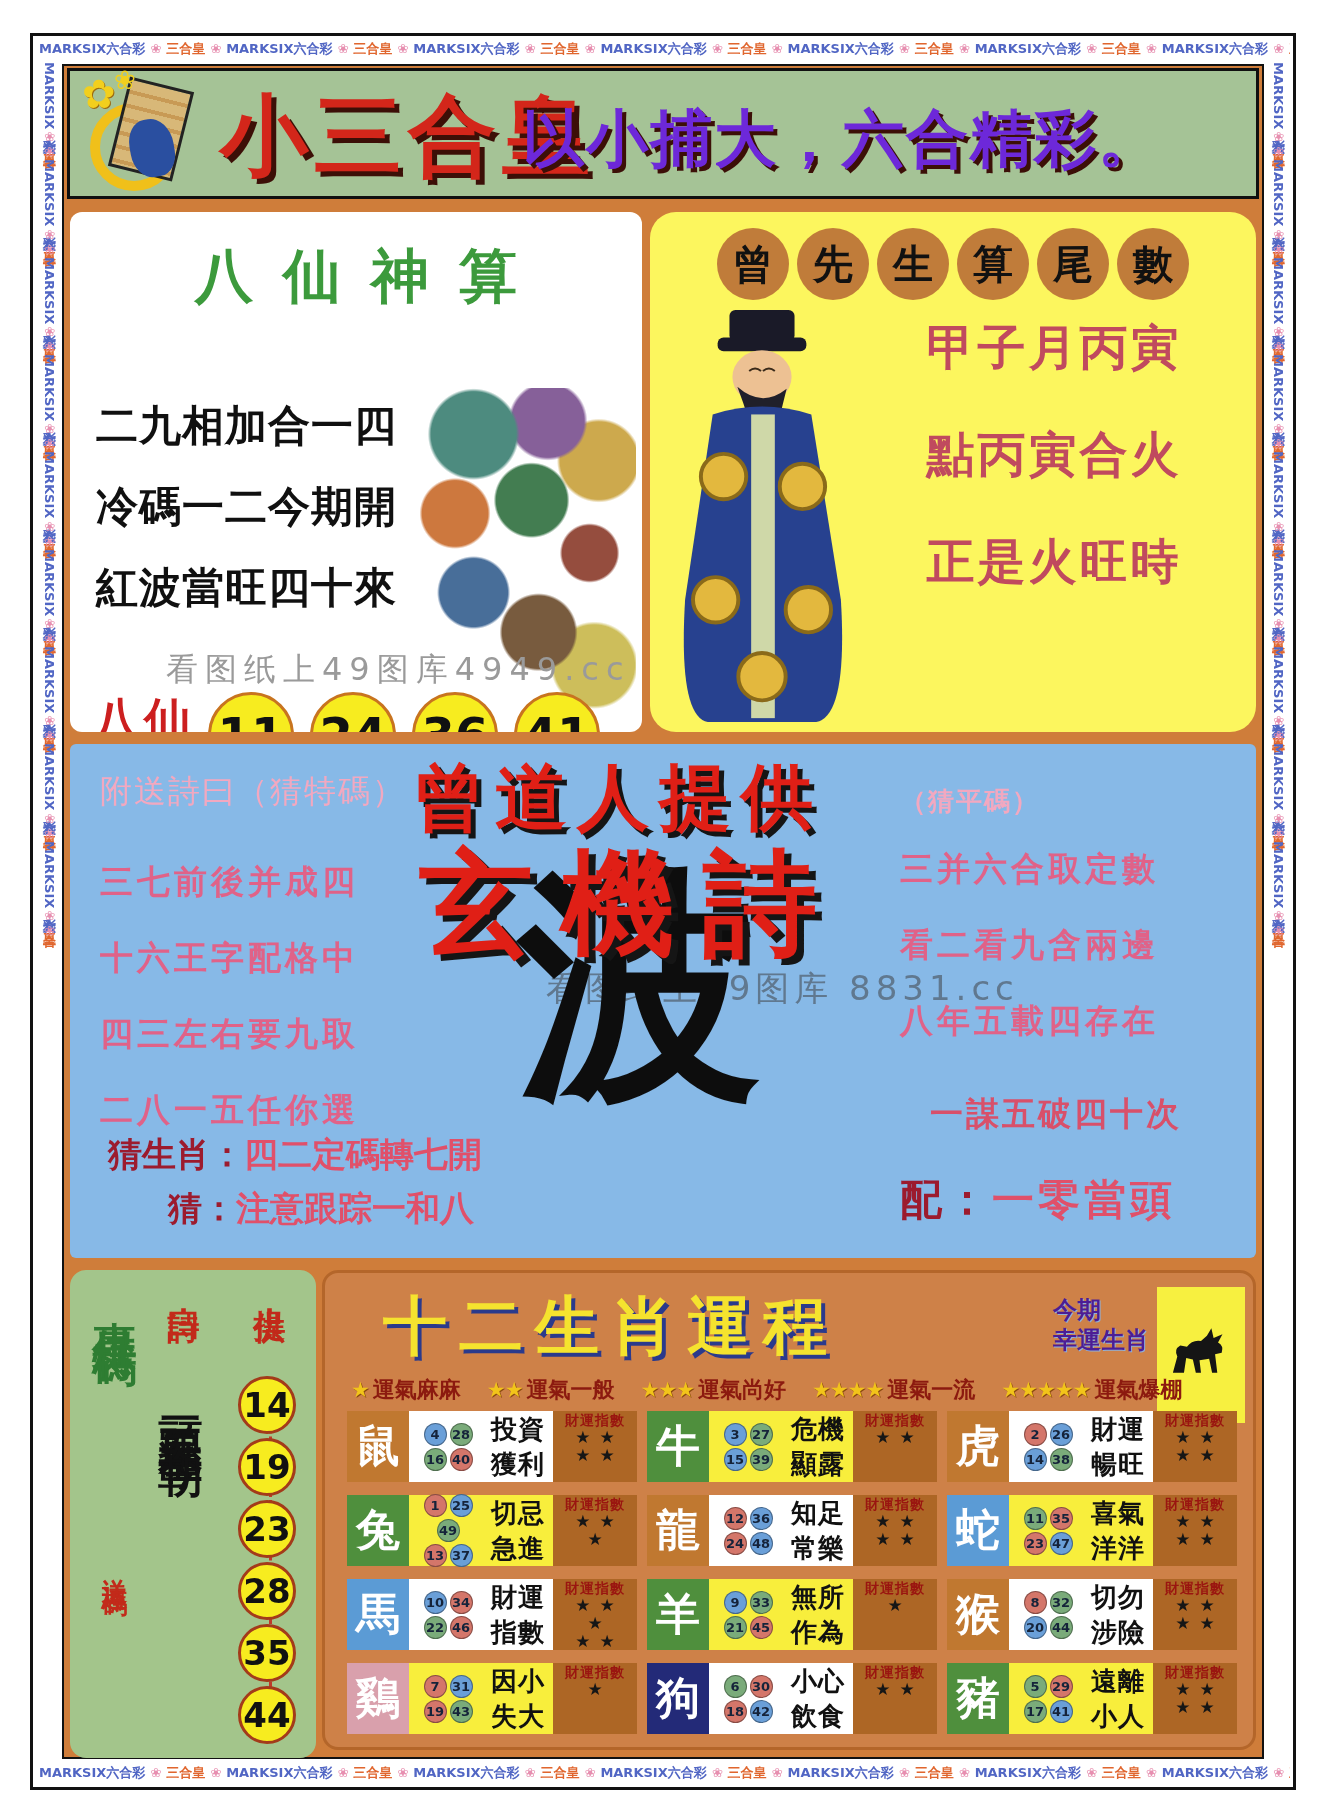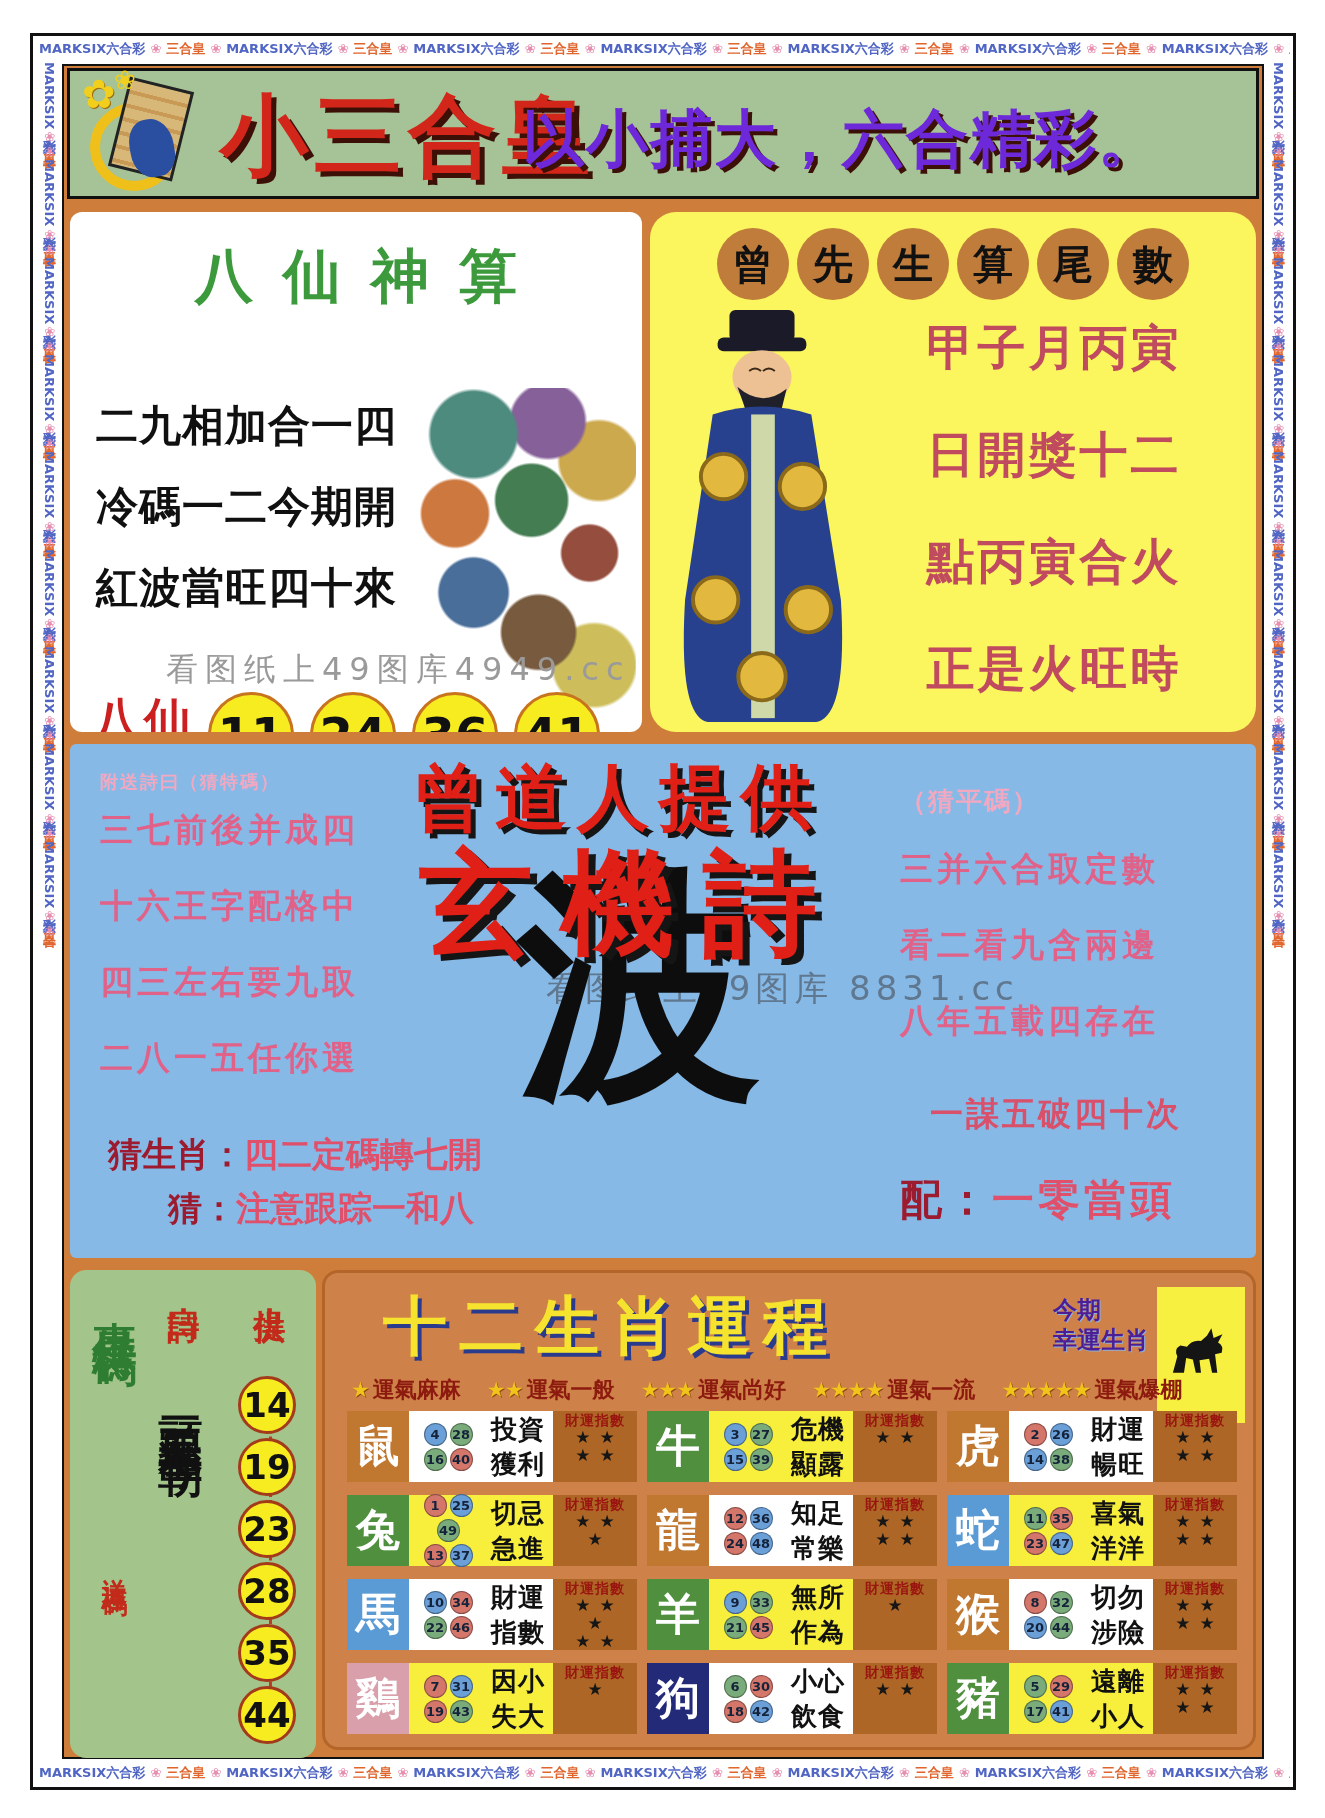--- a/index.html
+++ b/index.html
@@ -57,21 +57,21 @@
   .panel-zeng { position:absolute; left:586px; top:146px; width:606px; height:520px; background:#fcf65e; border-radius:26px; overflow:hidden; }
   .zg-title { position:absolute; left:0; top:16px; width:100%; display:flex; justify-content:center; gap:8px; }
   .brownc { width:72px; height:72px; border-radius:50%; background:#c07c3a; display:flex; align-items:center; justify-content:center; font-size:40px; font-weight:bold; color:#111; }
   .zg-art { position:absolute; left:6px; top:92px; width:212px; height:424px; }
   .zg-lines { position:absolute; right:16px; top:104px; width:372px; text-align:center;font-family:Liberation Serif, serif; }
   .zg-lines .line { font-size:48px; font-weight:bold; color:#c04a5e; margin-bottom:43px; letter-spacing:3px; }
 
   
   .panel-xuanji { position:absolute; left:6px; top:678px; width:1186px; height:514px; background:#87b9e7; border-radius:6px; overflow:hidden; }
   .xj-left { position:absolute; left:30px; top:26px; width:350px; }
-  .xj-lh { font-size:18px; font-weight:bold; color:#f2a8c0; letter-spacing:2px; margin-bottom:14px; }
+  .xj-lh { font-size:32px; font-weight:normal; color:#f2a8c0; letter-spacing:2px; margin-bottom:46px; }
   .xj-left .line, .xj-right .line { font-size:33px; font-weight:bold; color:#e06288; margin-bottom:31px; letter-spacing:4px; }
   .xj-guess1 { position:absolute; left:38px; top:388px; font-size:34px; font-weight:bold; }
   .xj-guess2 { position:absolute; left:98px; top:442px; font-size:34px; font-weight:bold; }
   .lbl-dark { color:#9c1b2e; }
   .txt-pink { color:#e0506a; }
   .xj-title1 { position:absolute; left:268px; top:6px; width:560px; text-align:center; font-size:72px; font-weight:bold; color:#e01f16; text-shadow:5px 5px 0 #151515; letter-spacing:10px; }
   .xj-title2 { position:absolute; left:268px; top:84px; width:560px; text-align:center; font-size:114px; font-weight:bold; color:#e01f16; text-shadow:7px 6px 0 #151515; letter-spacing:28px; text-indent:28px; }
   .xj-big { position:absolute; left:448px; top:118px; font-size:244px; line-height:250px; font-weight:bold; color:#0d0d0d; }
   .xj-watermark { position:absolute; left:476px; top:222px; font-size:34px; color:#60788f; letter-spacing:5px; }
   .xj-right { position:absolute; left:830px; top:40px; width:340px; }
@@ -181,21 +181,20 @@
             <circle cx="66" cy="175" r="23"></circle>
               <circle cx="146" cy="185" r="23"></circle>
             <circle cx="58" cy="300" r="23"></circle>
               <circle cx="152" cy="310" r="23"></circle>
             <circle cx="105" cy="378" r="24"></circle>
           </g>
         </svg>
       </div>
       <div class="zg-lines">
           <div class="line">甲子月丙寅</div>
-          <div class="line">日開獎十二</div>
           <div class="line">點丙寅合火</div>
           <div class="line">正是火旺時</div>
         </div>
     </div>
 
     <div class="panel-xuanji">
       <div class="xj-watermark">看图纸上49图库 8831.cc</div>
       <div class="xj-big">波</div>
       <div class="xj-left">
         <div class="xj-lh">附送詩曰（猜特碼）</div>

